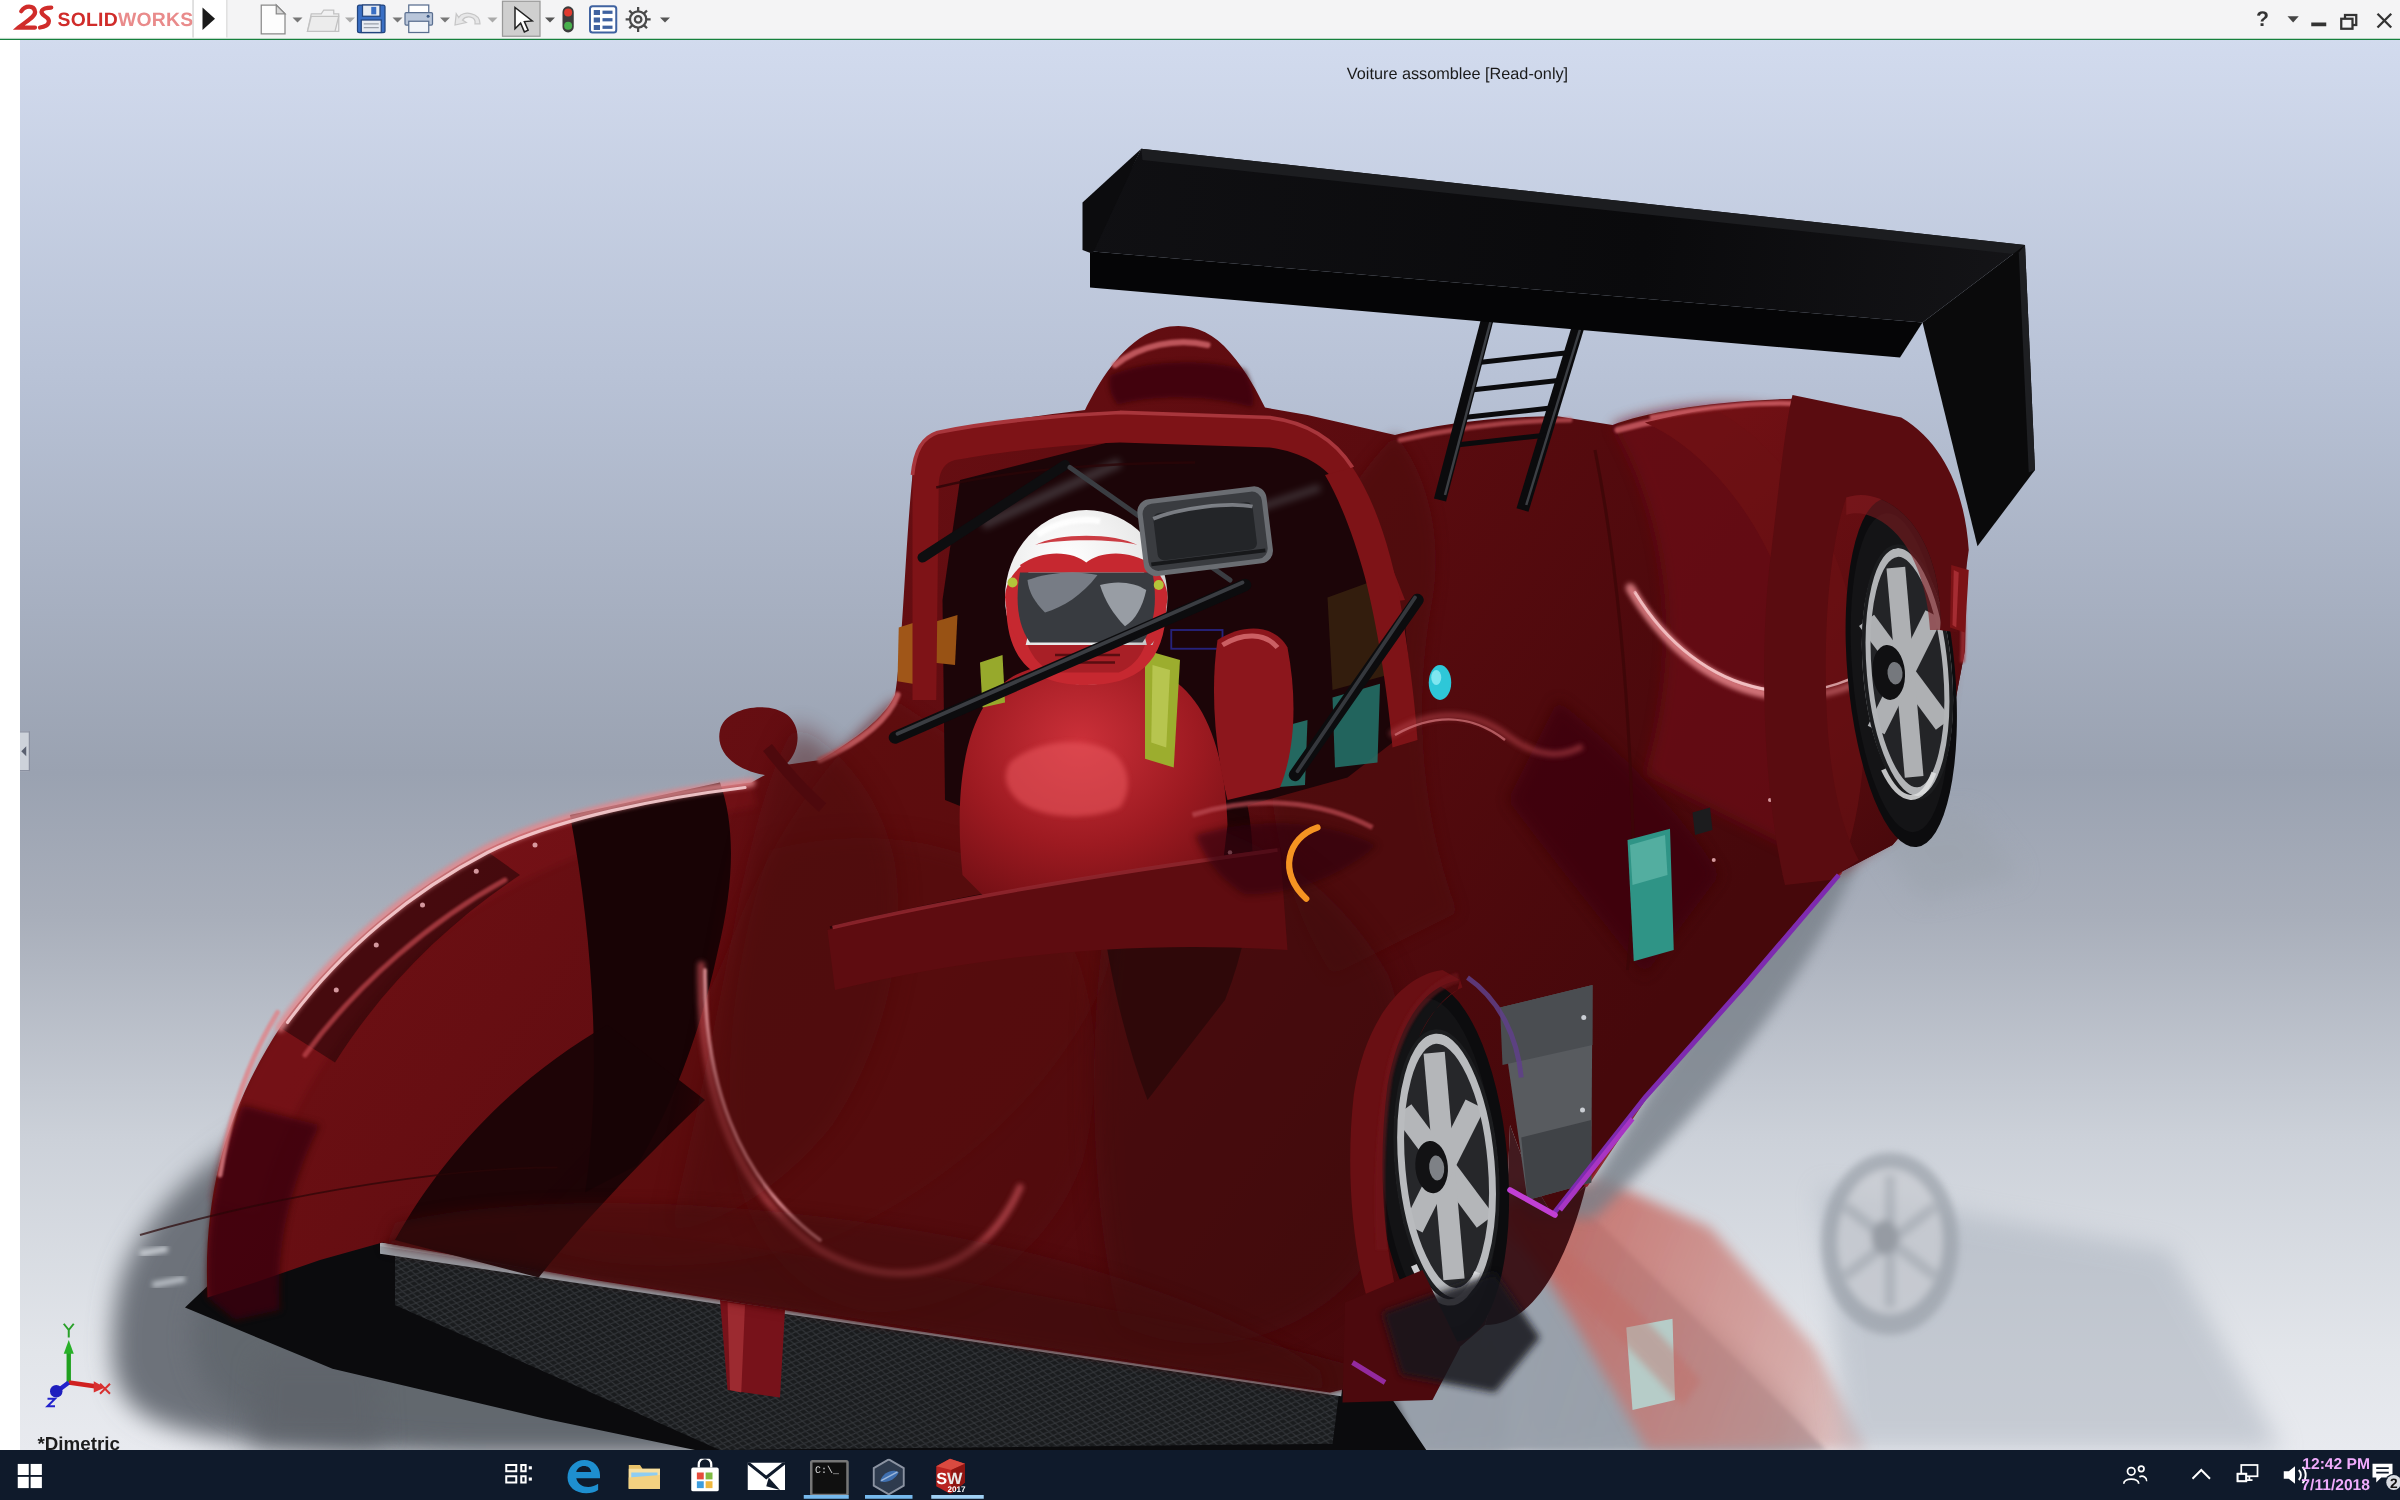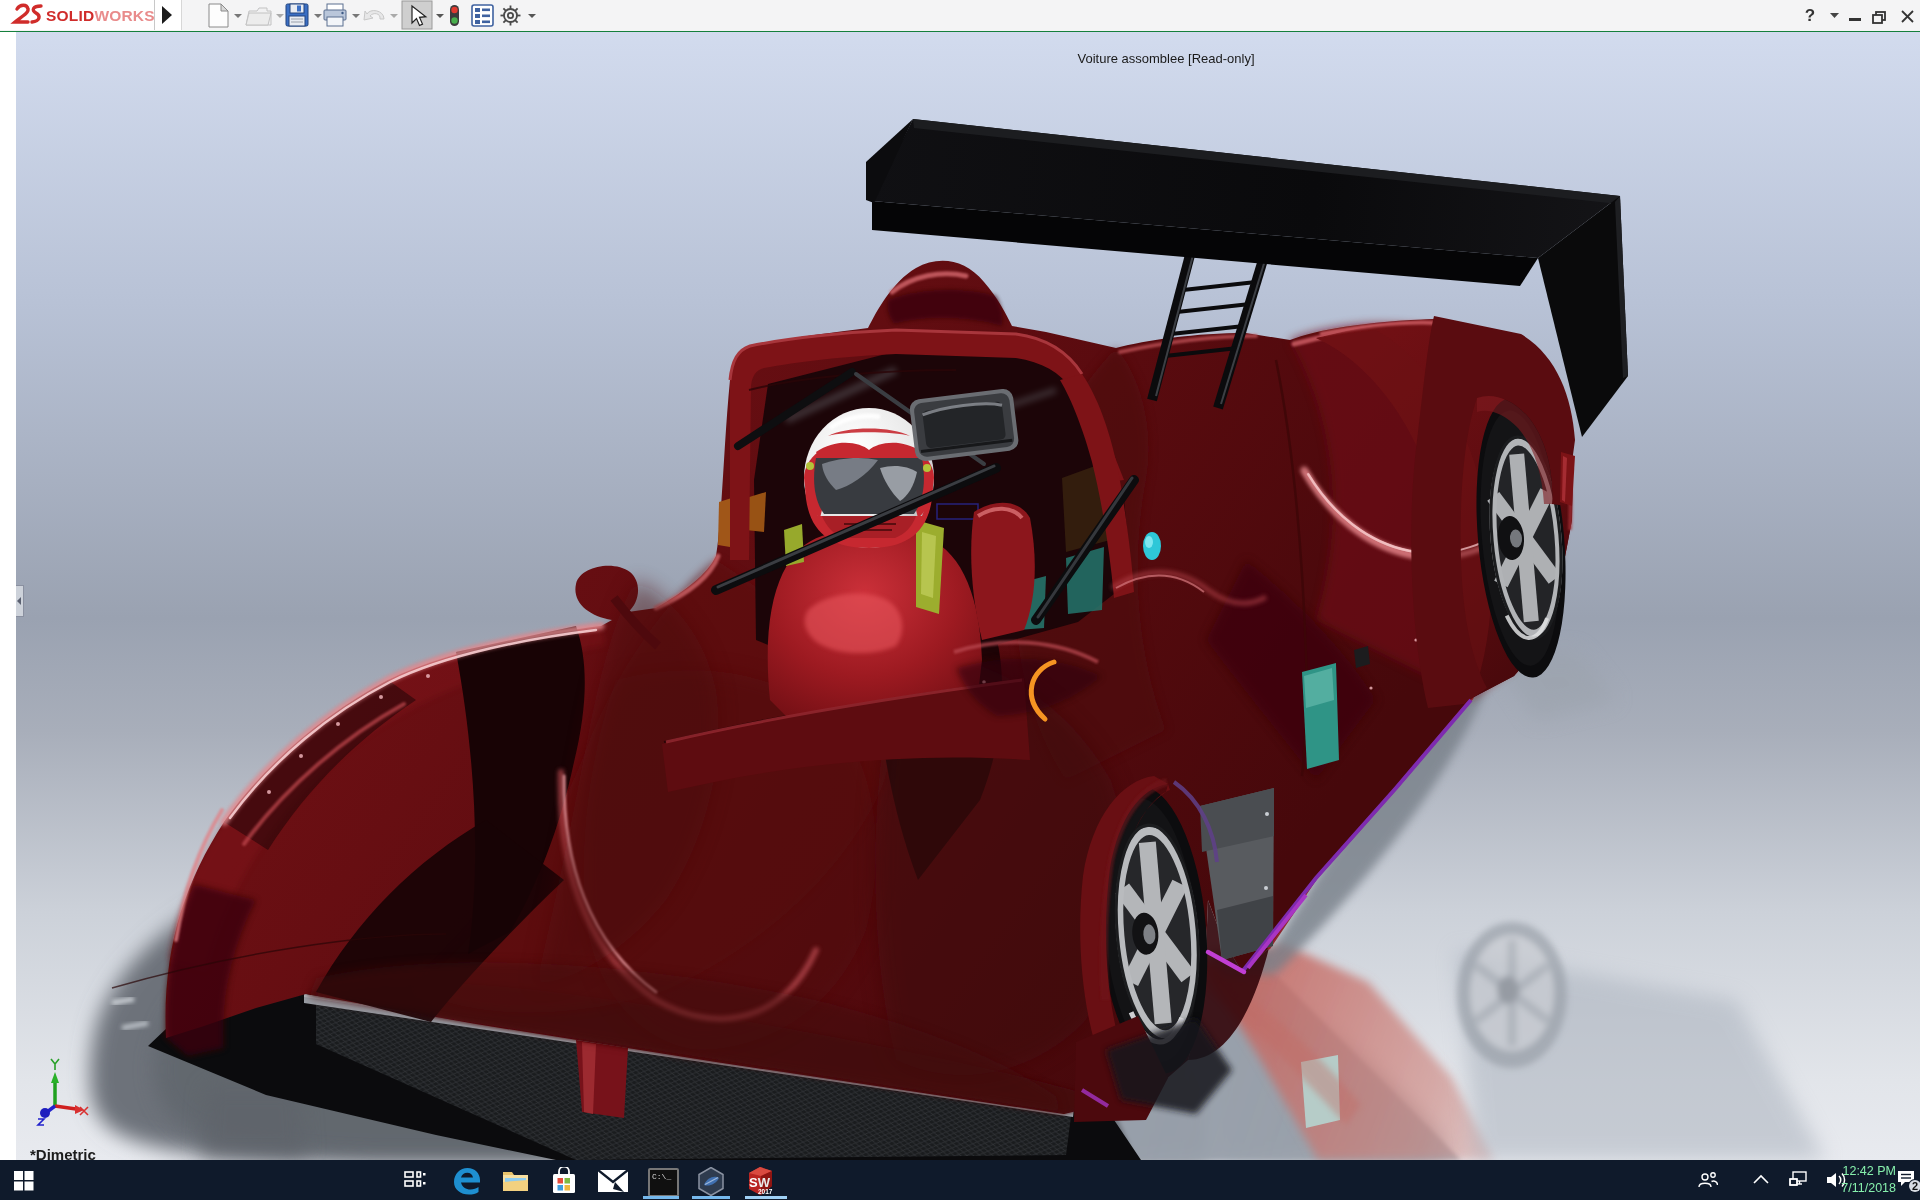--- a/index.html
+++ b/index.html
@@ -602,21 +602,21 @@
       <line x1="8" y1="13" x2="13" y2="13"></line>
       <line x1="10.5" y1="10" x2="10.5" y2="13"></line>
       <rect x="1" y="8" width="7" height="6" fill="#0f1a2b"></rect>
       <rect x="1" y="8" width="7" height="6"></rect>
     </g>
   </svg>
   <svg class="abs" style="left:1826px;top:11px" width="22" height="18" viewBox="0 0 22 18">
     <path d="M1 6 h4 l5-4 v14 l-5-4 h-4 z" fill="#fff"></path>
     <path d="M13 5 a5.5 5.5 0 0 1 0 8 M16 2.5 a9.5 9.5 0 0 1 0 13" fill="none" stroke="#fff" stroke-width="1.5"></path>
   </svg>
-  <div class="abs" style="left:1836px;top:3px;width:60px;height:34px;color:#86efac;font-size:12.5px;text-align:right;line-height:17px;">12:42 PM<br>7/11/2018</div>
+  <div class="abs" style="left:1836px;top:3px;width:60px;height:34px;color:#f0abfc;font-size:12.5px;text-align:right;line-height:17px;font-weight:bold;">12:42 PM<br>7/11/2018</div>
   <svg class="abs" style="left:1897px;top:10px" width="26" height="24" viewBox="0 0 26 24">
     <path d="M1 1 h16 v11 h-9 l-4 4 v-4 h-3 z" fill="#fff"></path>
     <line x1="4" y1="4.5" x2="14" y2="4.5" stroke="#0f1a2b" stroke-width="1.4"></line>
     <line x1="4" y1="8" x2="14" y2="8" stroke="#0f1a2b" stroke-width="1.4"></line>
     <circle cx="18" cy="16" r="7" fill="#0f1a2b"></circle>
     <circle cx="18" cy="16" r="6" fill="#d8dce2"></circle>
     <text x="18" y="20" text-anchor="middle" font-size="11" font-weight="bold" fill="#111" font-family="Liberation Sans,sans-serif">2</text>
   </svg>
 </div>
 

